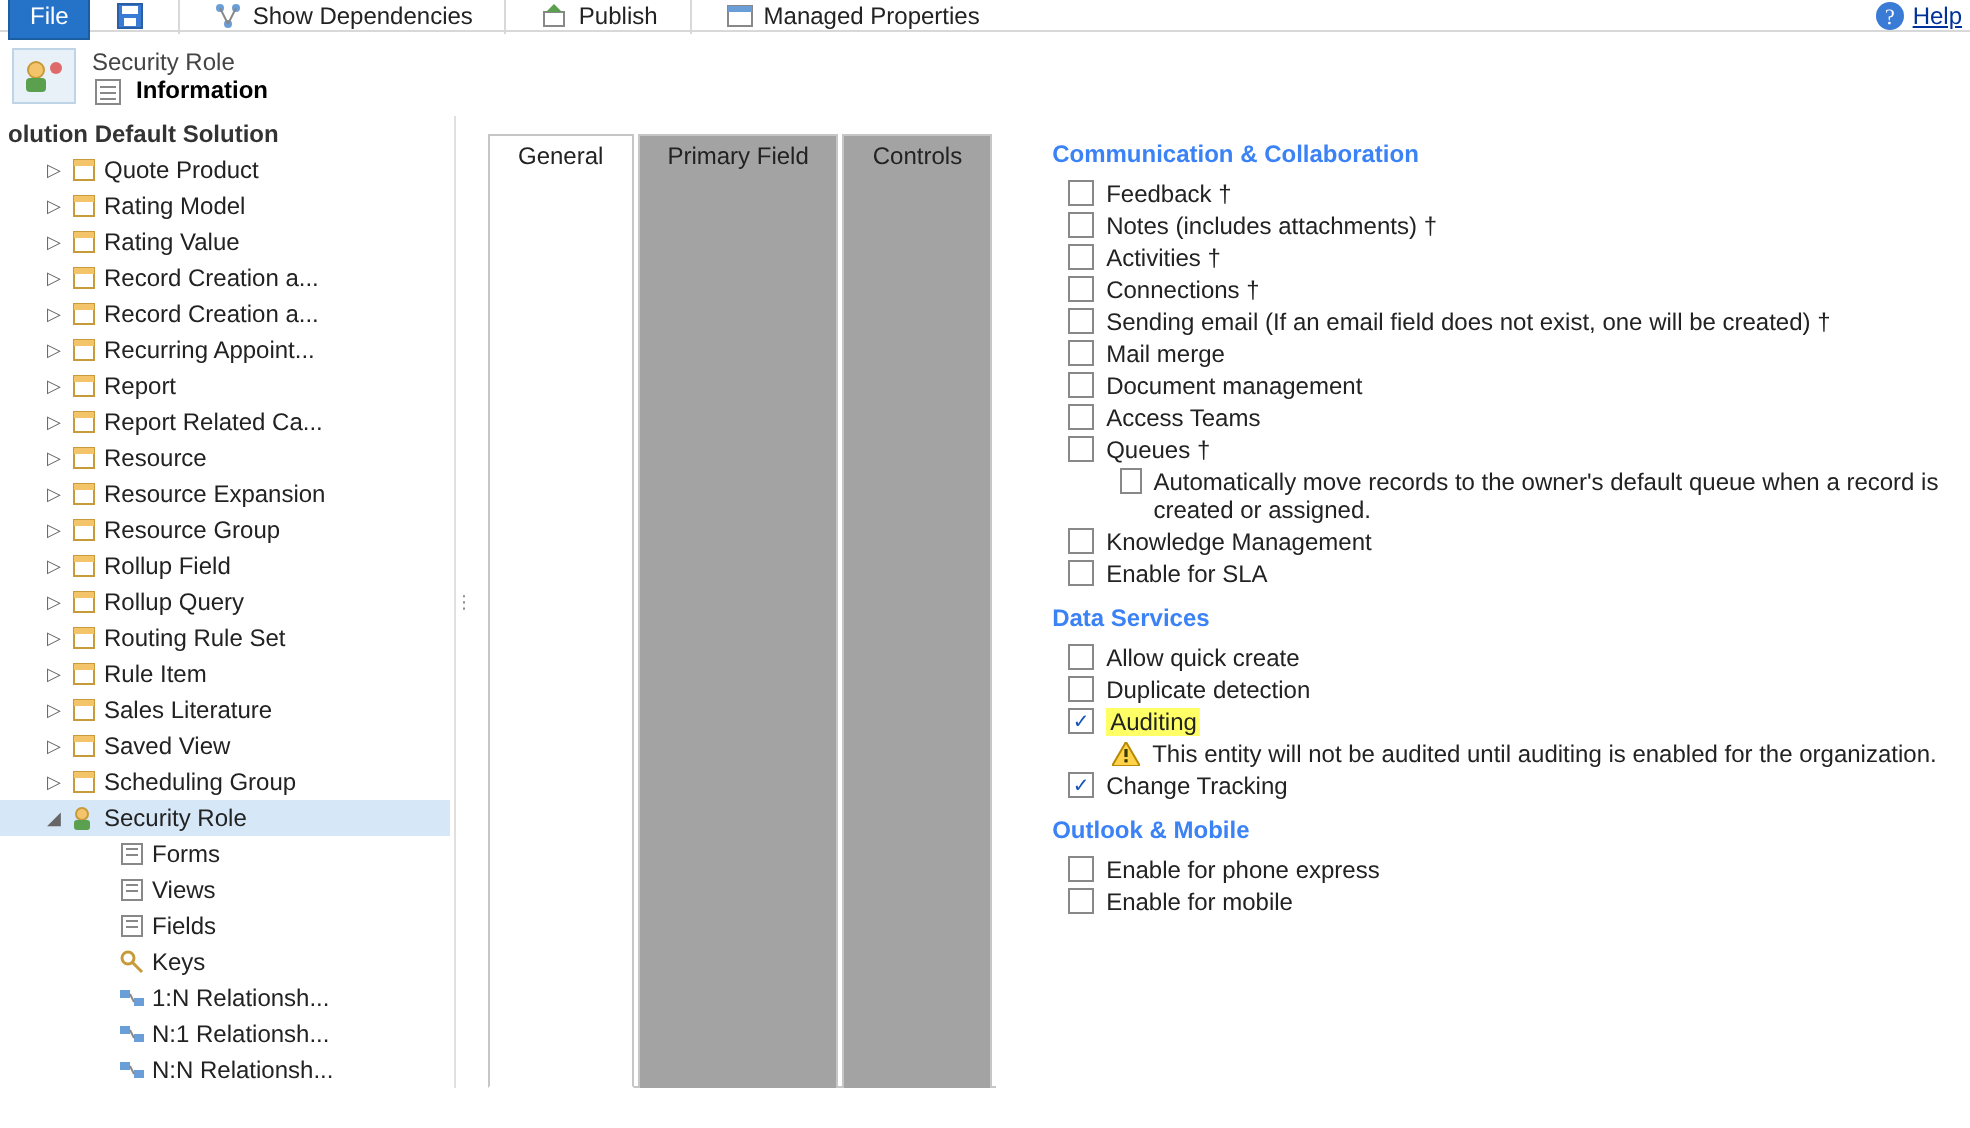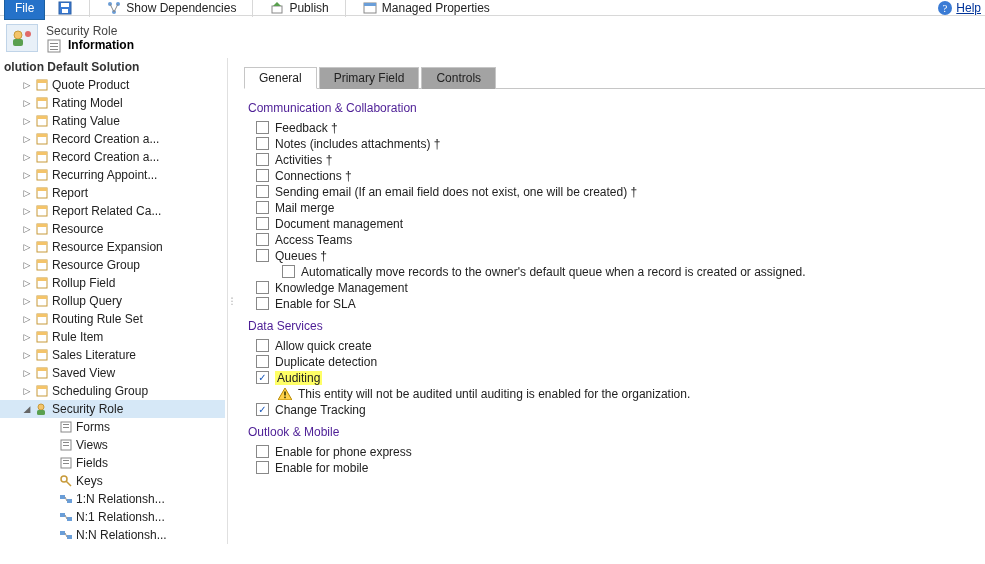--- a/index.html
+++ b/index.html
@@ -34,29 +34,29 @@
 .exp { width: 10px; text-align: center; color: #666; font-size: 9px; }
 .nicon { width: 14px; height: 14px; display: inline-flex; align-items: center; justify-content: center; }
 .d1 { padding-left: 22px; }
 .d2 { padding-left: 46px; }
 .sel { background: #d6e8f7; }
 
 
 .split-dots { width: 8px; display: flex; flex-direction: column; align-items: center; justify-content: center; gap: 2px; color: #888; font-size: 9px; }
 
 
-.main { flex: 1; display: flex; flex-direction: column; overflow: hidden; }
+.main { flex: 1; display: flex; flex-direction: row; overflow: hidden; gap: 16px; }
 .tabs { display: flex; border-bottom: 1px solid #c6c6c6; margin: 8px 0 0 8px; }
 .tab { padding: 3px 14px; border: 1px solid #c6c6c6; border-bottom: none; background: #a3a3a3; margin-right: 2px; cursor: pointer; position: relative; top: 1px; }
 .tab.active { background: #fff; border-bottom: 1px solid #fff; }
 .content-wrap { flex: 1; overflow-y: scroll; padding: 4px 12px 12px 12px; }
 .content-wrap::-webkit-scrollbar { width: 16px; }
 .content-wrap::-webkit-scrollbar-thumb { background: #c8c8c8; border: 1px solid #aaa; }
 .content-wrap::-webkit-scrollbar-track { background: #f0f0f0; }
-.sec-head { font-weight: normal; color: #4c1d95; margin: 8px 0 6px 0; }
+.sec-head { font-weight: bold; color: #3b82f6; margin: 8px 0 6px 0; }
 .chk-row { display: flex; gap: 6px; margin: 2px 0 2px 8px; }
 .chk-row.sub { margin-left: 34px; }
 .chk { width: 13px; height: 13px; border: 1px solid #888; background: #fff; display: inline-flex; align-items: center; justify-content: center; font-size: 10px; color: #1756b8; cursor: pointer; }
 .chk.checked::before { content: "✓"; }
 .hl { background: #ffff66; padding: 0 2px; }
 .note { margin: 2px 0 2px 4px; }
 .warn-row { margin: 2px 0 2px 30px; display: flex; gap: 6px; align-items: center; }
 .warn-icon { width: 14px; height: 12px; }
 
 

